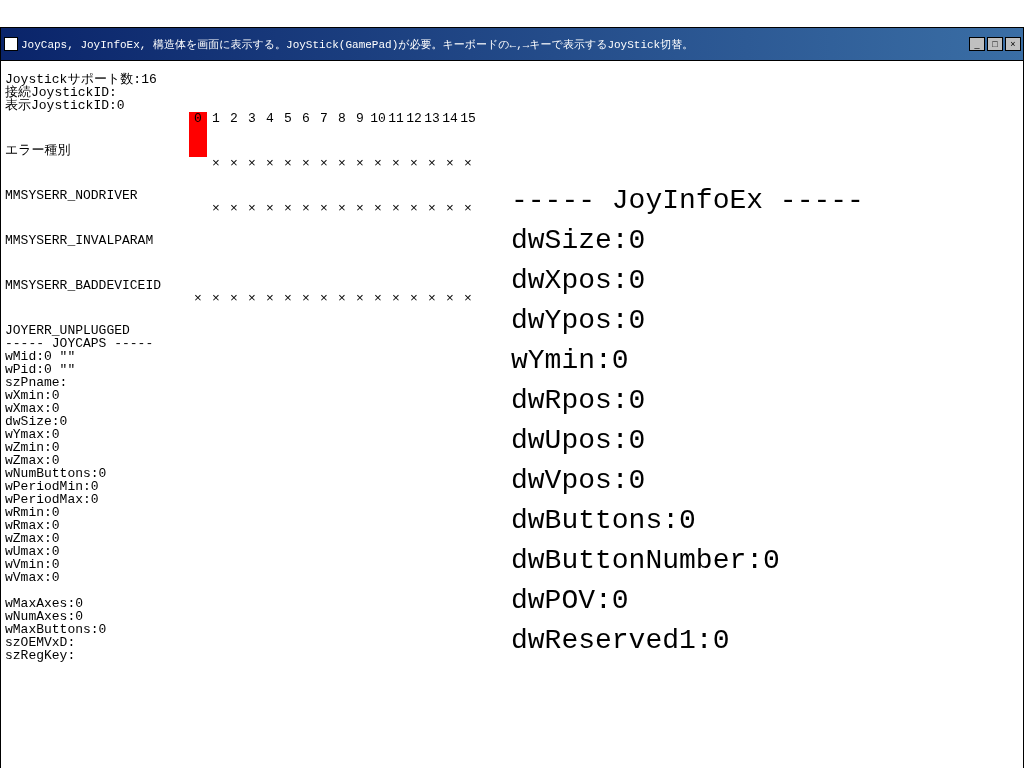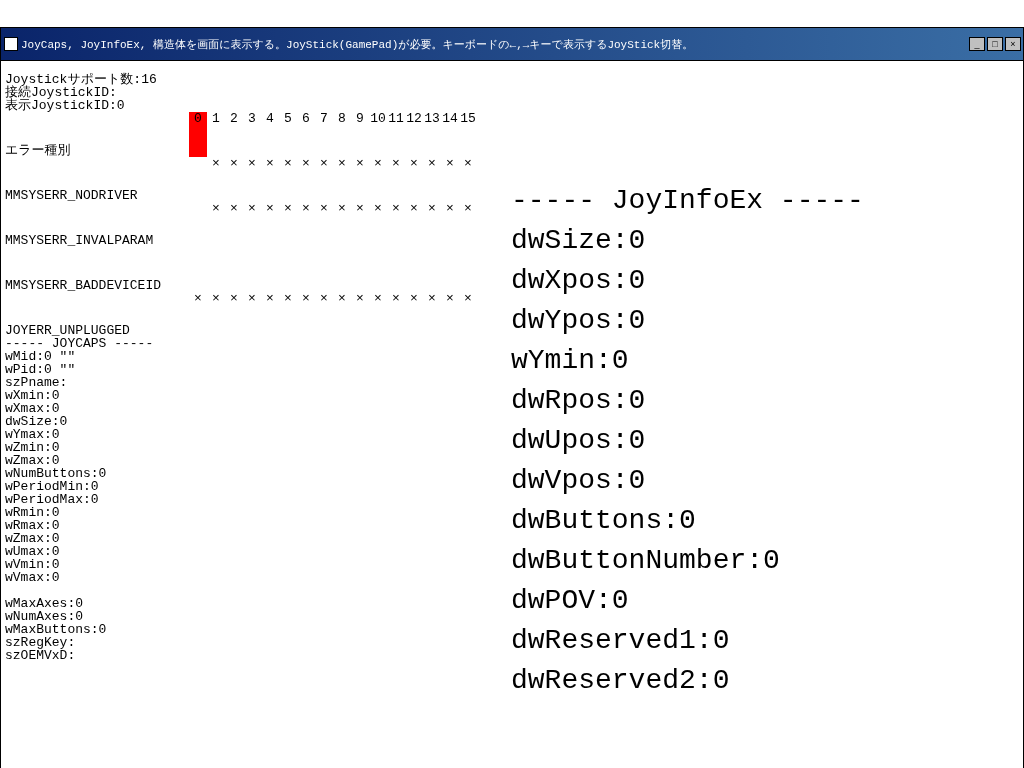--- a/index.html
+++ b/index.html
@@ -224,35 +224,34 @@
         <div>wRmin:0</div>
         <div>wRmax:0</div>
         <div>wZmax:0</div>
         <div>wUmax:0</div>
         <div>wVmin:0</div>
         <div>wVmax:0</div>
         <div>&nbsp;</div>
         <div>wMaxAxes:0</div>
         <div>wNumAxes:0</div>
         <div>wMaxButtons:0</div>
+        <div>szOEMVxD:</div>
         <div>szRegKey:</div>
-        <div>szOEMVxD:</div>
       </div>
   </div>
 
   <div class="right">
     <div>----- JoyInfoEx -----</div>
     <div id="joyinfoex-lines">
         <div>dwSize:0</div>
         <div>dwXpos:0</div>
         <div>dwYpos:0</div>
         <div>wYmin:0</div>
         <div>dwRpos:0</div>
         <div>dwUpos:0</div>
         <div>dwVpos:0</div>
         <div>dwButtons:0</div>
         <div>dwButtonNumber:0</div>
         <div>dwPOV:0</div>
         <div>dwReserved1:0</div>
-        <div>dwReserved2:0</div>
       </div>
   </div>
 </div>
 
 </body></html>

